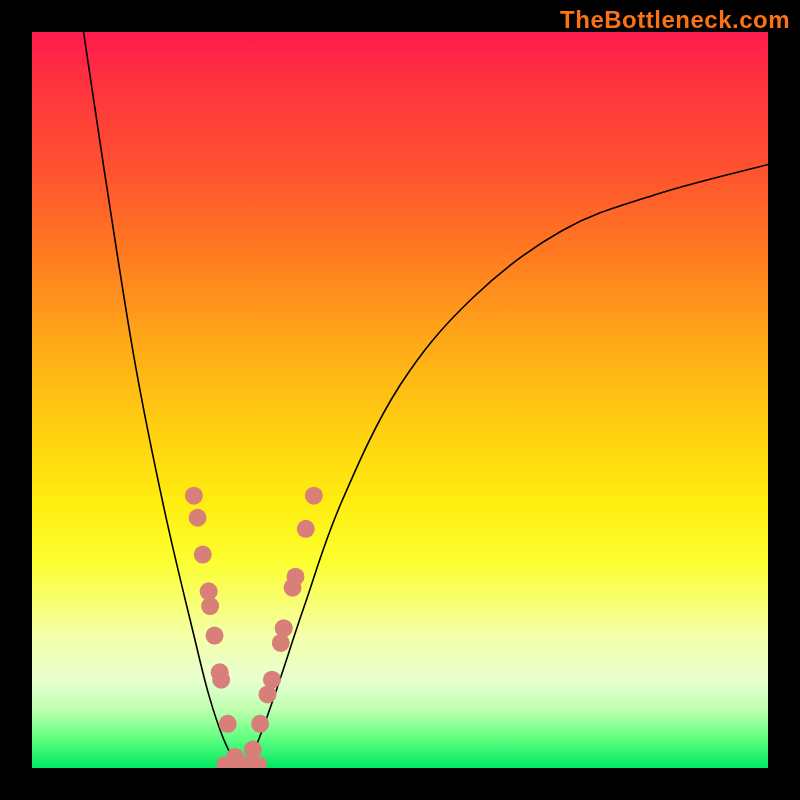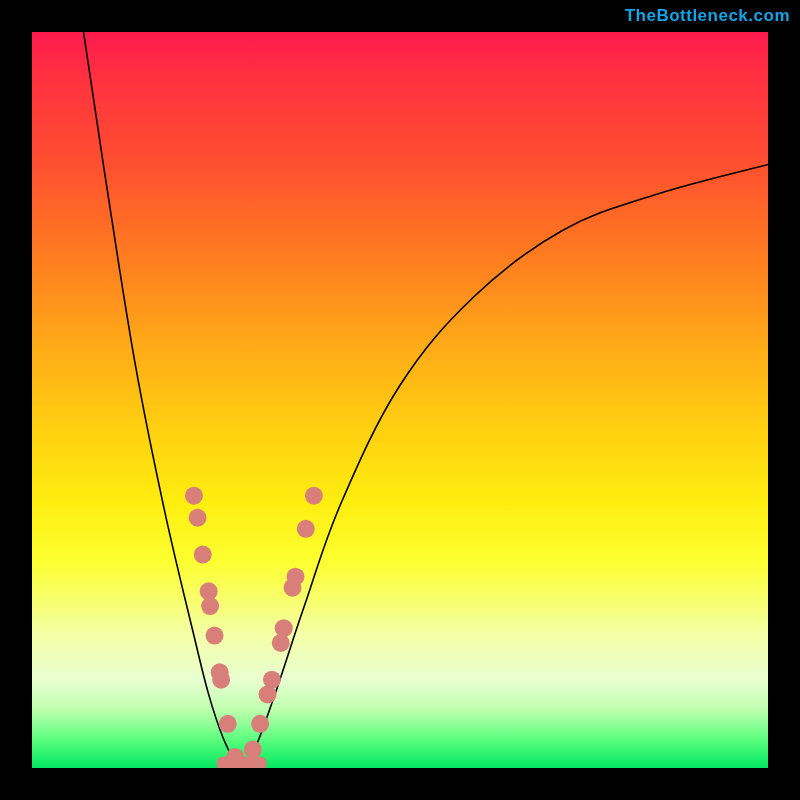--- a/index.html
+++ b/index.html
@@ -37,23 +37,23 @@
       #e8ffd0 88%,
       #c0ffb0 92%,
       #60ff80 96%,
       #00e860 100%);
   }
   .watermark {
     position: absolute;
     top: 6px;
     right: 10px;
     font-family: Arial, Helvetica, sans-serif;
-    font-size: 17px;
+    font-size: 24px;
     font-weight: 600;
-    color: #0ea5e9;
+    color: #f97316;
     letter-spacing: 0.5px;
   }
   svg.curves {
     position: absolute;
     left: 0;
     top: 0;
     width: 736px;
     height: 736px;
   }
   .curve {

